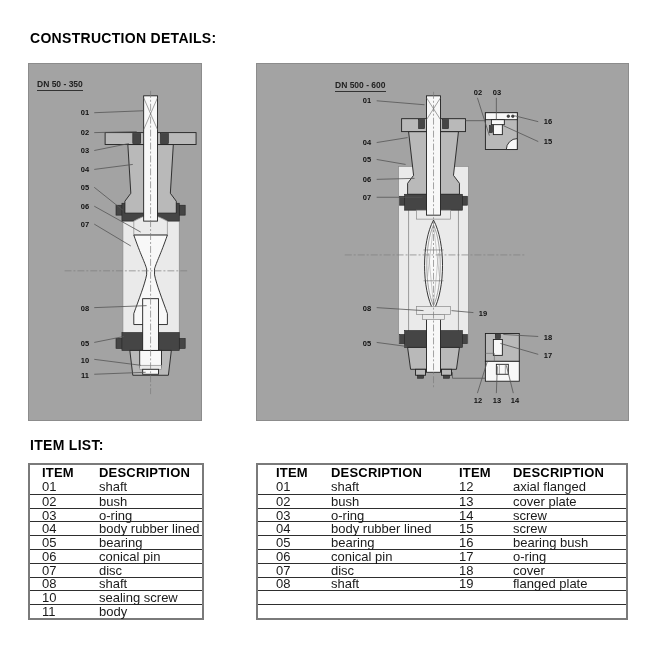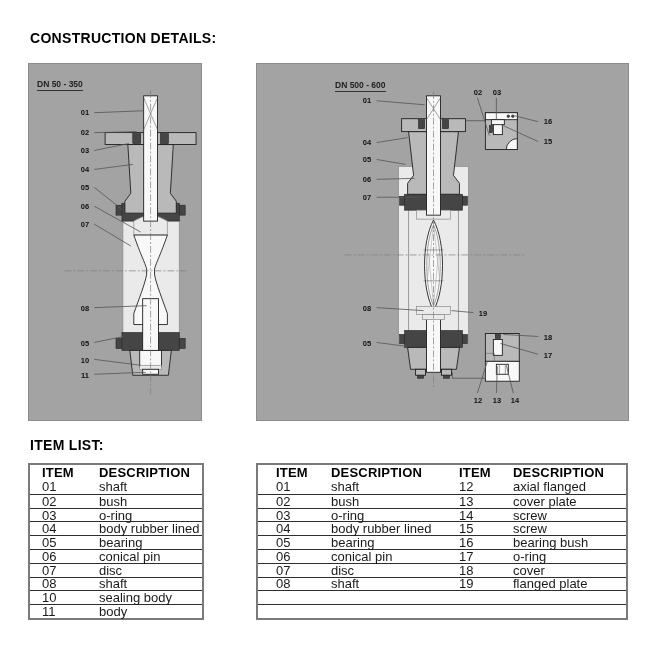--- a/index.html
+++ b/index.html
@@ -272,21 +272,21 @@
         <div class="trow">
           <span class="cell c0">07</span>
           <span class="cell c1">disc</span>
         </div>
         <div class="trow">
           <span class="cell c0">08</span>
           <span class="cell c1">shaft</span>
         </div>
         <div class="trow">
           <span class="cell c0">10</span>
-          <span class="cell c1">sealing body</span>
+          <span class="cell c1">sealing screw</span>
         </div>
         <div class="trow">
           <span class="cell c0">11</span>
           <span class="cell c1">body</span>
         </div>
       </div>
   </div>
 
   <div class="ptable" id="table-2">
     <div class="trow thead">

